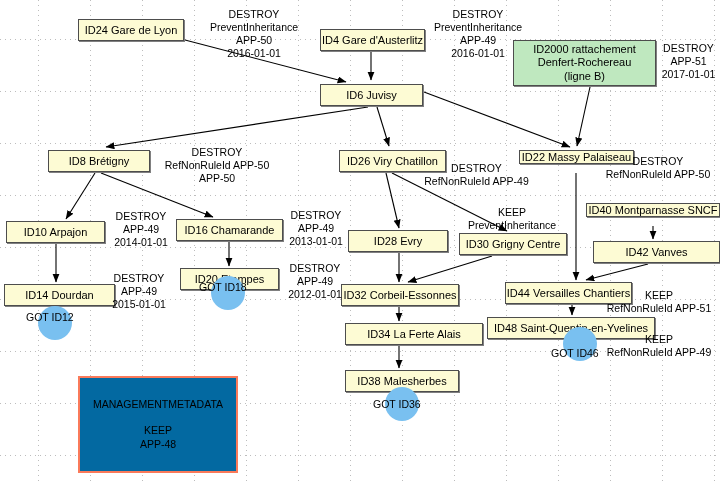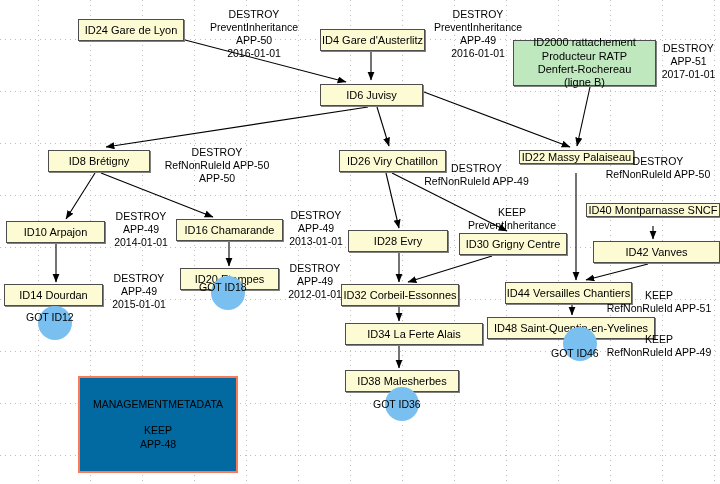--- a/index.html
+++ b/index.html
@@ -131,21 +131,20 @@
         </div>
       </div>
       <div class="node" style="left: 320px; top: 29px; width: 105px; height: 22px;">
         <div>
           <div>ID4 Gare d'Austerlitz</div>
         </div>
       </div>
       <div class="node green multiline" style="left: 513px; top: 40px; width: 143px; height: 46px;">
         <div>
           <div>ID2000 rattachement</div>
-          <div>Producteur RATP</div>
           <div>Denfert-Rochereau (ligne B)</div>
         </div>
       </div>
       <div class="node" style="left: 320px; top: 84px; width: 103px; height: 22px;">
         <div>
           <div>ID6 Juvisy</div>
         </div>
       </div>
       <div class="node" style="left: 48px; top: 150px; width: 102px; height: 22px;">
         <div>
@@ -185,21 +184,21 @@
       <div class="node" style="left: 459px; top: 233px; width: 108px; height: 22px;">
         <div>
           <div>ID30 Grigny Centre</div>
         </div>
       </div>
       <div class="node" style="left: 593px; top: 241px; width: 127px; height: 22px;">
         <div>
           <div>ID42 Vanves</div>
         </div>
       </div>
-      <div class="node" style="left: 4px; top: 284px; width: 99px; height: 22px;">
+      <div class="node" style="left: 4px; top: 284px; width: 111px; height: 22px;">
         <div>
           <div>ID14 Dourdan</div>
         </div>
       </div>
       <div class="node" style="left: 180px; top: 268px; width: 99px; height: 22px;">
         <div>
           <div>ID20 Etampes</div>
         </div>
       </div>
       <div class="node" style="left: 341px; top: 284px; width: 118px; height: 22px;">

